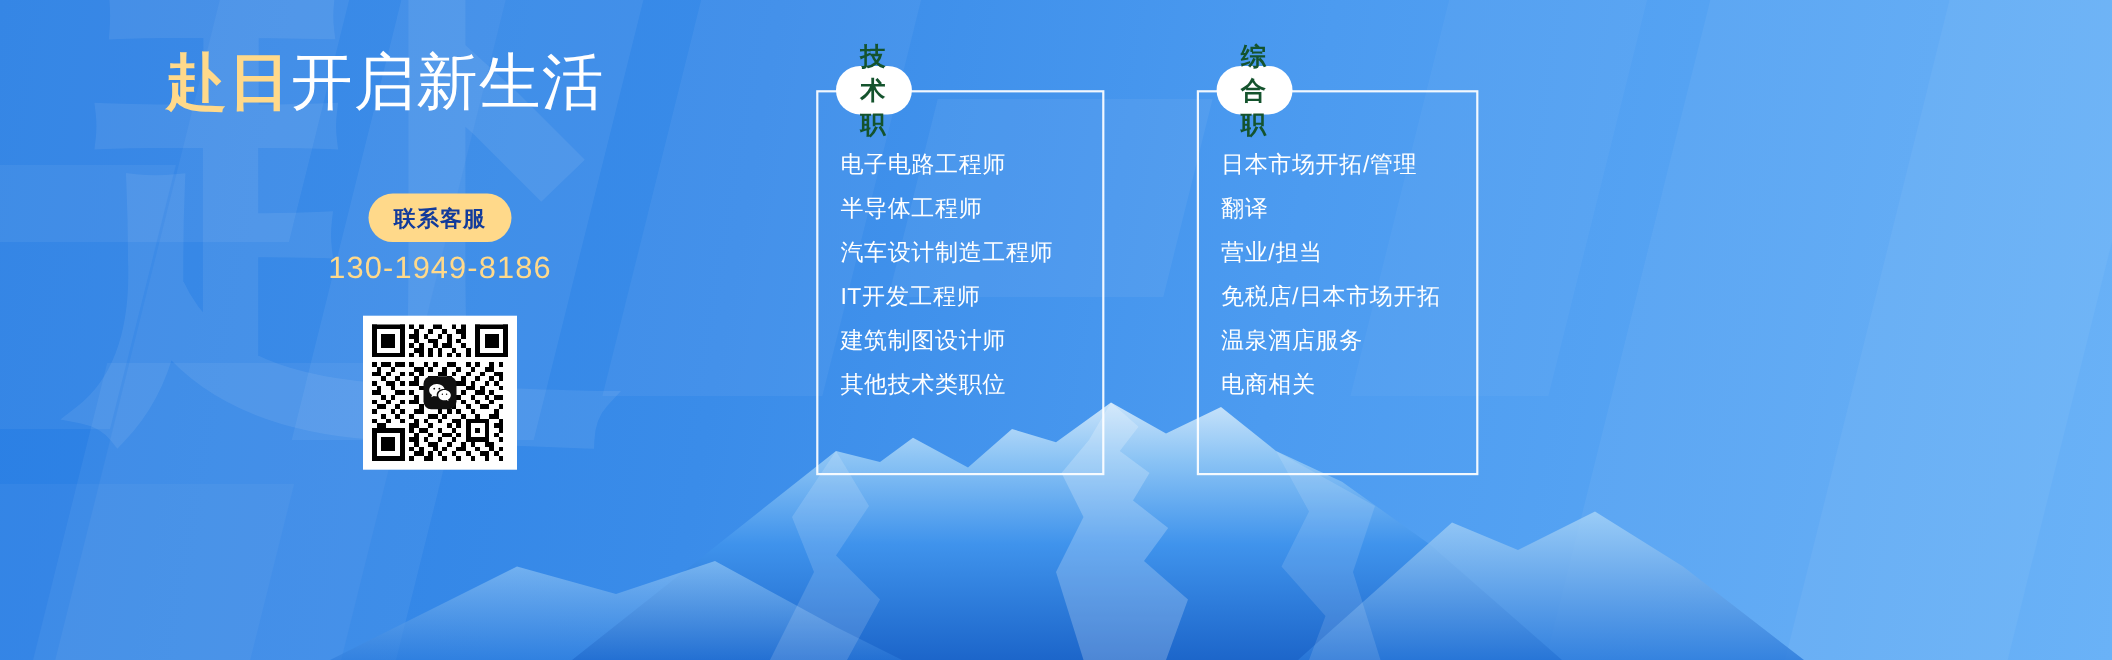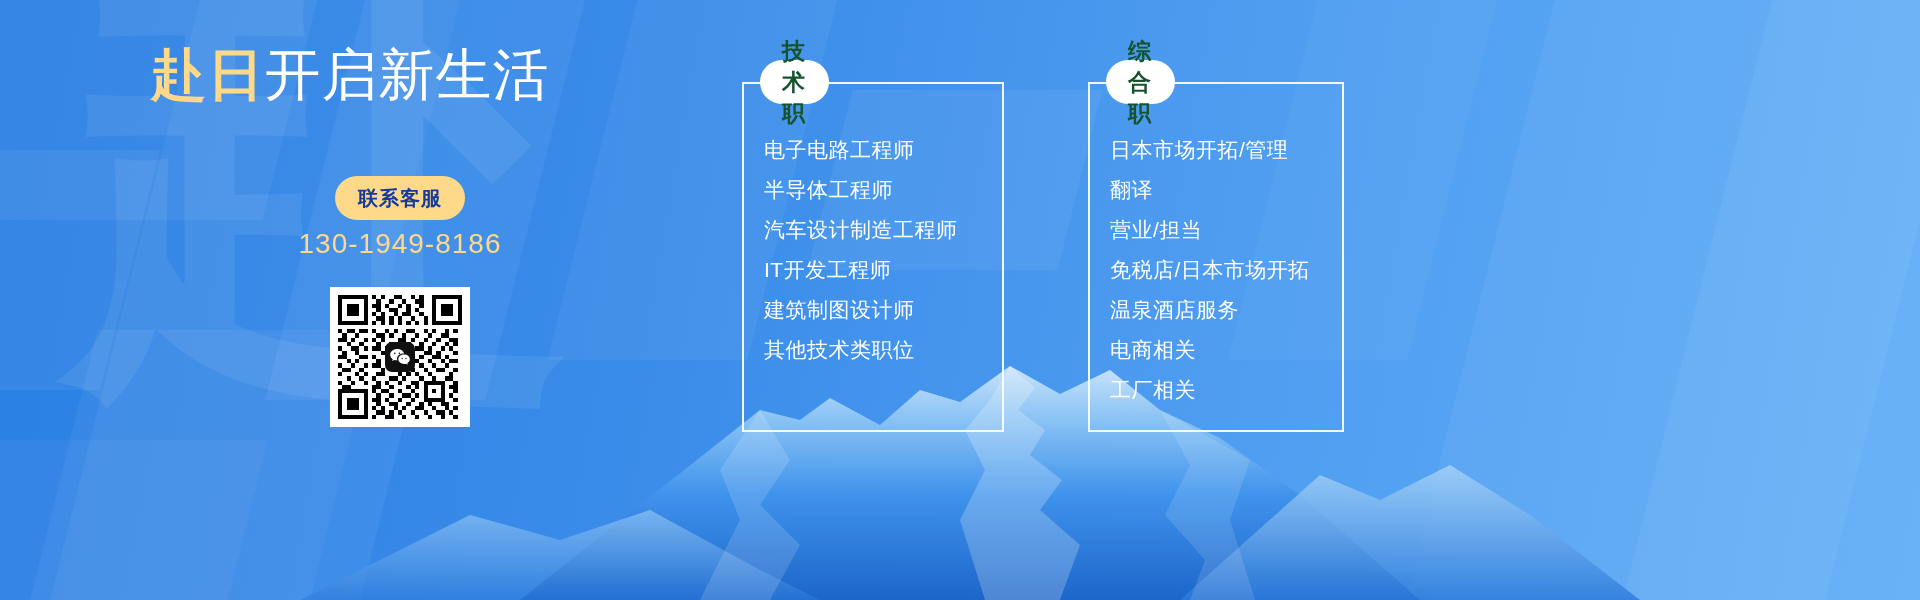--- a/index.html
+++ b/index.html
@@ -457,17 +457,16 @@
   <div class="panel" id="panel-general">
     <div class="panel-box"></div>
     <div class="panel-badge">综合职</div>
     <div class="panel-list">
       <div class="job">日本市场开拓/管理</div>
       <div class="job">翻译</div>
       <div class="job">营业/担当</div>
       <div class="job">免税店/日本市场开拓</div>
       <div class="job">温泉酒店服务</div>
       <div class="job">电商相关</div>
-      <div class="job">工厂相关</div>
     </div>
   </div>
 
 </div>
 
 </body></html>

